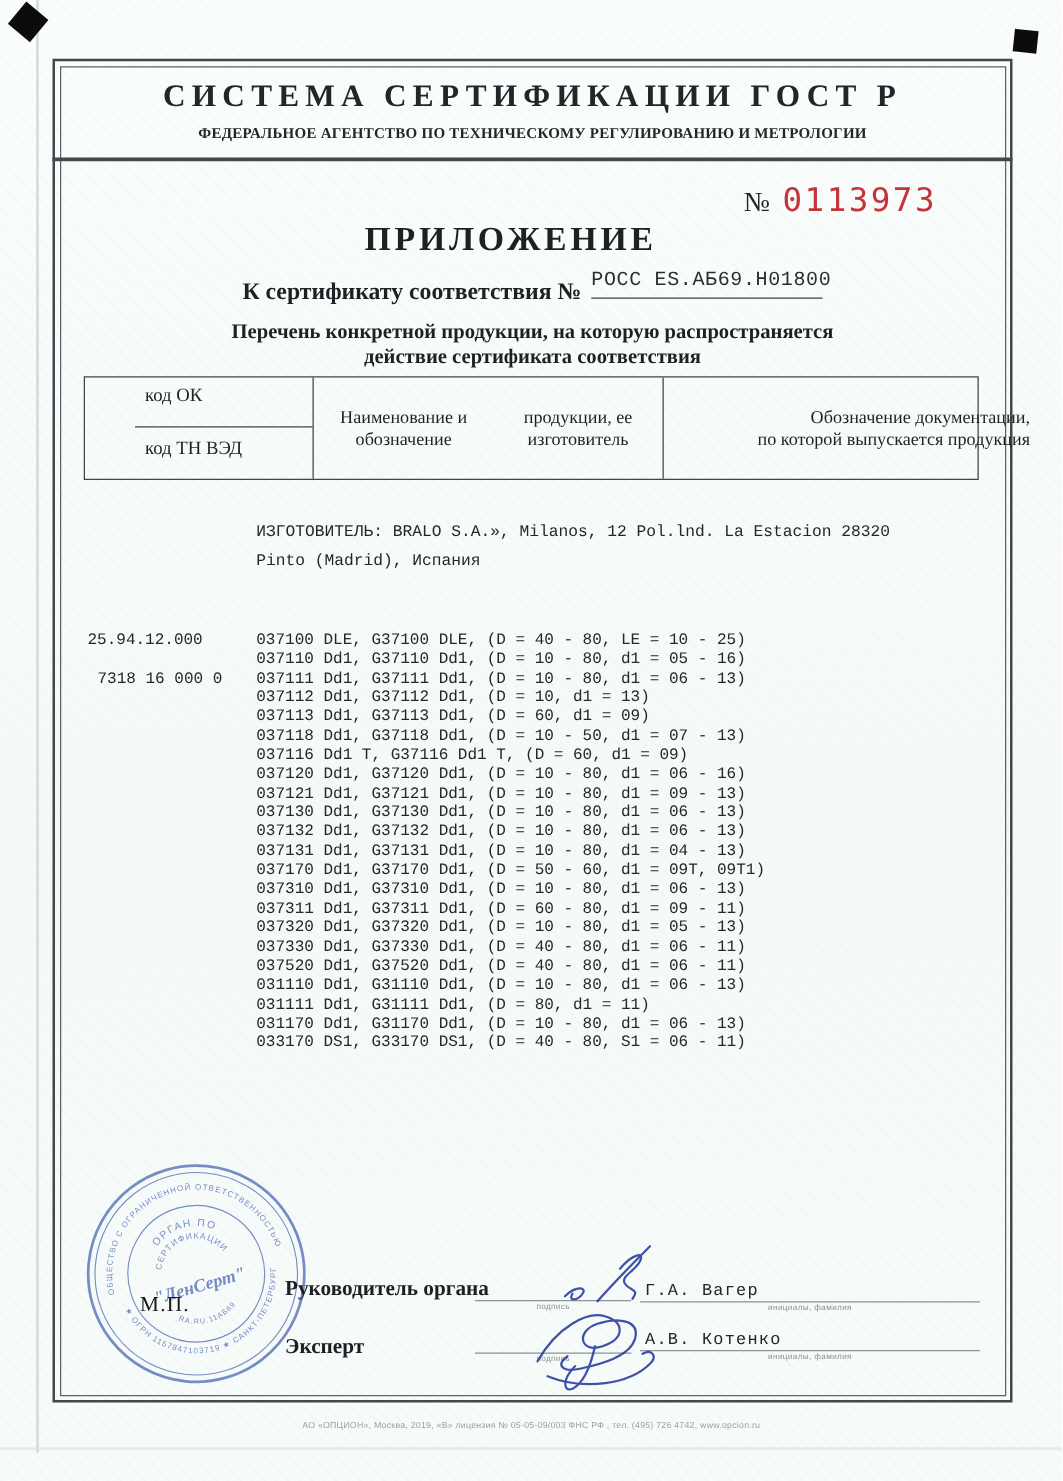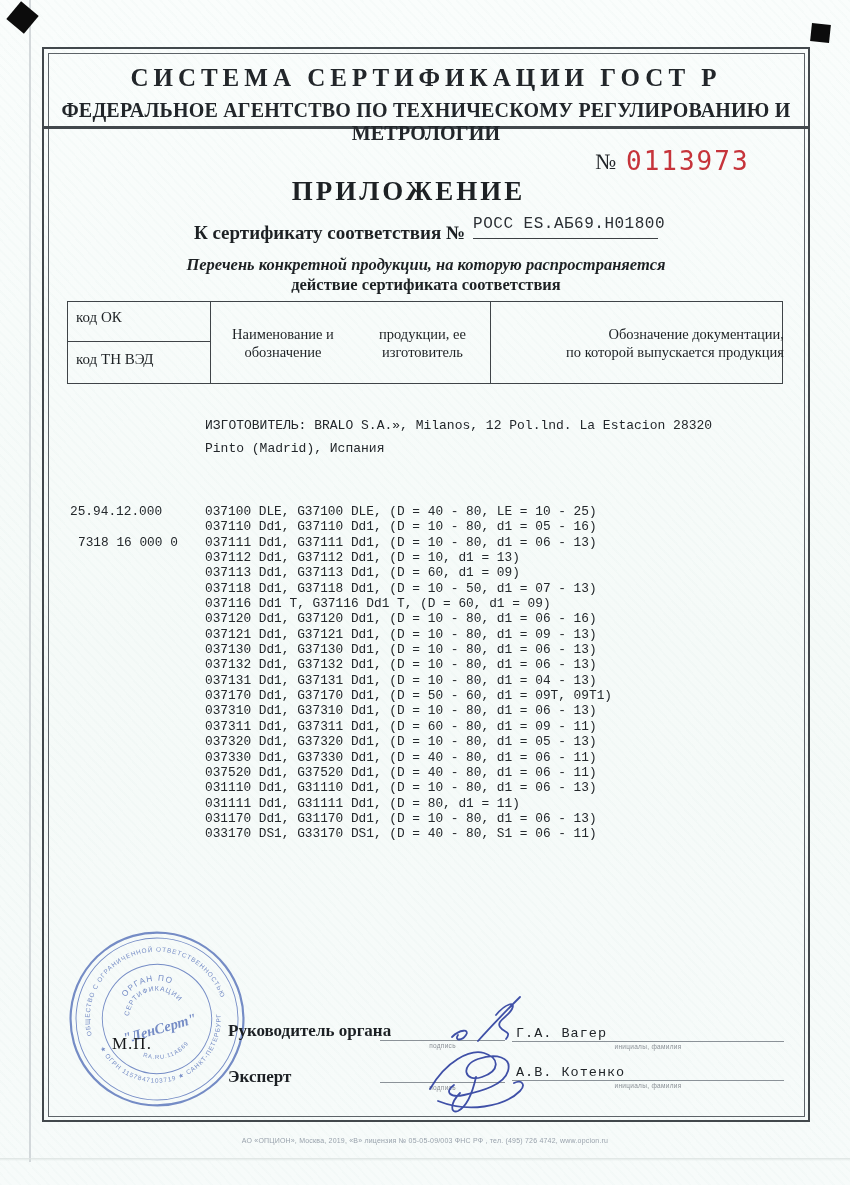--- a/index.html
+++ b/index.html
@@ -14,35 +14,35 @@
   .scan-left-edge{position:absolute;left:29px;top:0;width:2px;height:1162px;background:#c7ccd0;opacity:.75;}
   .scan-bottom-edge{position:absolute;left:0;top:1158px;width:850px;height:3px;background:linear-gradient(180deg,#dde4e2,rgba(255,255,255,0));}
   .corner-tl{position:absolute;left:11px;top:6px;width:23px;height:23px;background:#0c0c0c;transform:rotate(40deg);}
   .corner-tr{position:absolute;left:811px;top:24px;width:19px;height:18px;background:#0c0c0c;transform:rotate(6deg);}
   
   .frame{position:absolute;left:42px;top:47px;width:768px;height:1075px;border:2.5px solid #42484c;box-sizing:border-box;}
   .frame-inner{position:absolute;inset:3.5px;border:1px solid #5d6368;}
   .header-rule{position:absolute;left:42px;top:126px;width:768px;height:2.5px;background:#42484c;}
   
   .title{position:absolute;left:42px;top:64px;width:768px;text-align:center;font-size:25px;font-weight:bold;letter-spacing:5px;color:#22262a;}
-  .subtitle{position:absolute;left:42px;top:99px;width:768px;text-align:center;font-size:20px;font-weight:bold;letter-spacing:.2px;color:#22262a;}
+  .subtitle{position:absolute;left:42px;top:99px;width:768px;text-align:center;font-size:12px;font-weight:bold;letter-spacing:.2px;color:#22262a;}
   
   .form-number{position:absolute;left:595px;top:146px;display:flex;align-items:flex-start;gap:10px;}
   .form-number .no{font-size:22px;color:#22262a;padding-top:3px;}
   .form-number .digits{font-family:"DejaVu Sans Mono", monospace;font-size:26px;letter-spacing:2px;color:#c6343b;}
   
   .appendix-title{position:absolute;left:42px;top:176px;width:733px;text-align:center;font-size:27px;font-weight:bold;letter-spacing:3px;}
   .cert-row{position:absolute;left:42px;top:214px;width:768px;text-align:center;font-size:19px;font-weight:bold;white-space:nowrap;}
   .cert-blank{display:inline-block;position:relative;width:185px;height:24px;border-bottom:1.3px solid #3c4043;vertical-align:baseline;margin-left:8px;}
   .cert-number{position:absolute;left:0;right:0;bottom:5px;text-align:right;font-family:"Liberation Mono", monospace;font-size:16px;font-weight:normal;letter-spacing:.5px;color:#2a2e33;}
   
-  .lh1{position:absolute;left:42px;top:255px;width:768px;text-align:center;font-size:16.5px;font-weight:bold;font-style:italic;}
+  .lh1{position:absolute;left:42px;top:255px;width:768px;text-align:center;font-size:16.5px;font-weight:bold;}
   .lh2{position:absolute;left:42px;top:275px;width:768px;text-align:center;font-size:16.5px;font-weight:bold;}
   
-  .cert-table{position:absolute;left:67px;top:301px;width:716px;height:83px;border:1.2px solid #3f4448;box-sizing:border-box;display:grid;grid-template-columns:143px 280px 293px;}
+  .cert-table{position:absolute;left:67px;top:301px;width:716px;height:83px;border:1.2px solid #3f4448;box-sizing:border-box;display:grid;grid-template-columns:143px 280px 293px;padding-left:40px;}
   .ct-col1{border-right:1.2px solid #3f4448;display:flex;flex-direction:column;}
   .ct-c1top{flex:1;padding:7px 0 0 8px;font-size:15px;border-bottom:1px solid #3f4448;}
   .ct-c1bot{flex:1;padding:9px 0 0 8px;font-size:15px;}
   .ct-col2{border-right:1.2px solid #3f4448;display:flex;flex-direction:row;align-items:center;justify-content:center;text-align:center;font-size:14.5px;line-height:18px;}
   .ct-col3{display:flex;flex-direction:column;align-items:flex-end;justify-content:center;text-align:center;font-size:14.5px;line-height:18px;}
   
   .mono{font-family:"Liberation Mono", monospace;}
   .manufacturer{position:absolute;left:205px;top:415px;font-size:13px;line-height:22.5px;color:#23272b;}
   .code-ok{position:absolute;left:70px;top:504px;font-size:12.8px;color:#23272b;}
   .code-tnved{position:absolute;left:78px;top:535px;font-size:12.8px;color:#23272b;}

